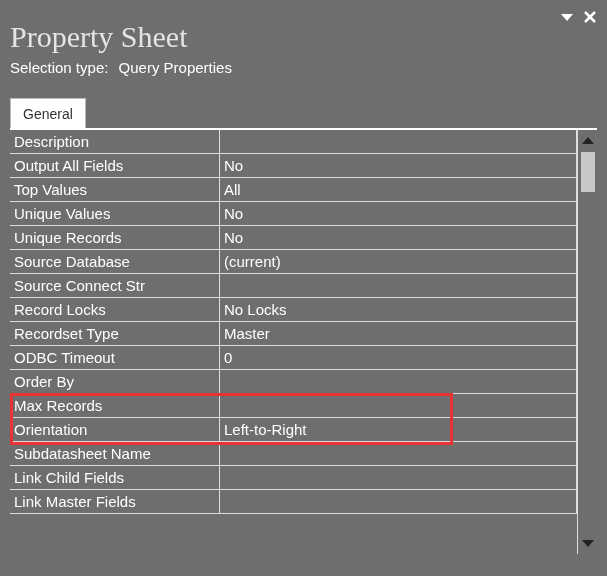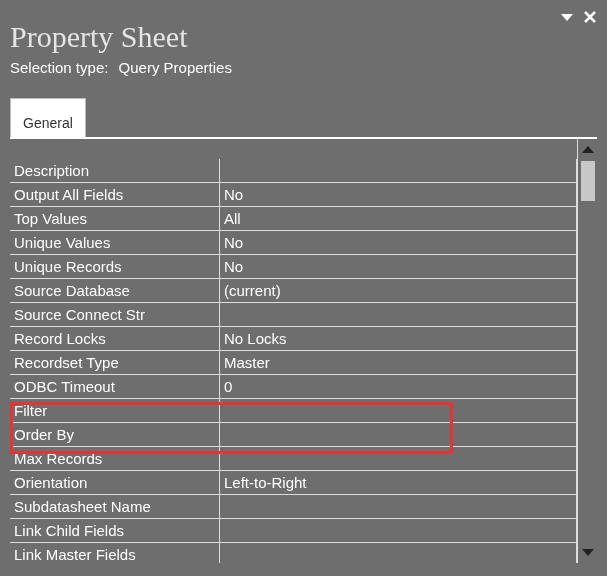--- a/index.html
+++ b/index.html
@@ -49,39 +49,38 @@
   .tab-strip {
     margin-top: 22px;
     display: flex;
     align-items: flex-end;
     position: relative;
   }
   .tab {
     background: #fff;
     color: #333;
     font-size: 14px;
-    padding: 16px 12px 6px 12px;
+    padding: 7px 12px 6px 12px;
     border: 1px solid #bbb;
     border-bottom: none;
     border-radius: 0;
     position: relative;
     z-index: 2;
   }
   .grid-wrap {
     position: relative;
     margin-top: 0;
     border-top: 2px solid #fff;
     height: 426px;
     display: flex;
   }
   .grid {
     flex: 1;
     overflow: hidden;
     position: relative;
-    margin-top: 20px;
   }
   .row {
     display: flex;
     height: 24px;
     line-height: 24px;
   }
   .cell {
     border-right: 1px solid #ddd;
     border-bottom: 1px solid #ddd;
     font-size: 15px;
@@ -195,24 +194,20 @@
         </div>
         <div class="row">
           <div class="cell label">Recordset Type</div>
           <div class="cell value">Master</div>
         </div>
         <div class="row">
           <div class="cell label">ODBC Timeout</div>
           <div class="cell value">0</div>
         </div>
         <div class="row">
-          <div class="cell label">Filter</div>
-          <div class="cell value"></div>
-        </div>
-        <div class="row">
           <div class="cell label">Order By</div>
           <div class="cell value"></div>
         </div>
         <div class="row">
           <div class="cell label">Max Records</div>
           <div class="cell value"></div>
         </div>
         <div class="row">
           <div class="cell label">Orientation</div>
           <div class="cell value">Left-to-Right</div>

